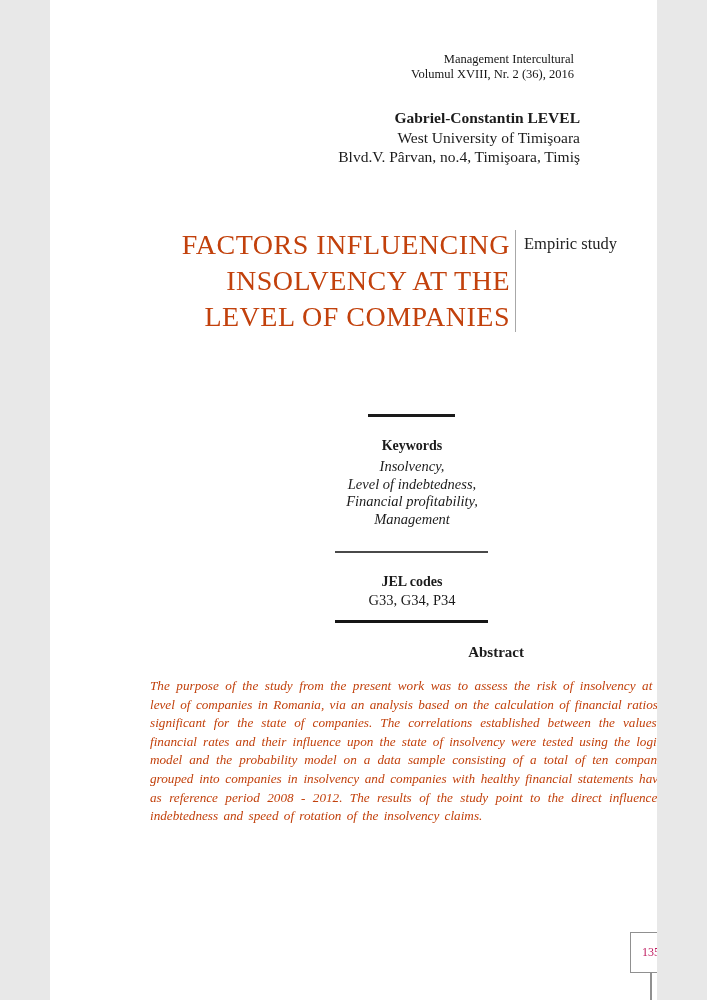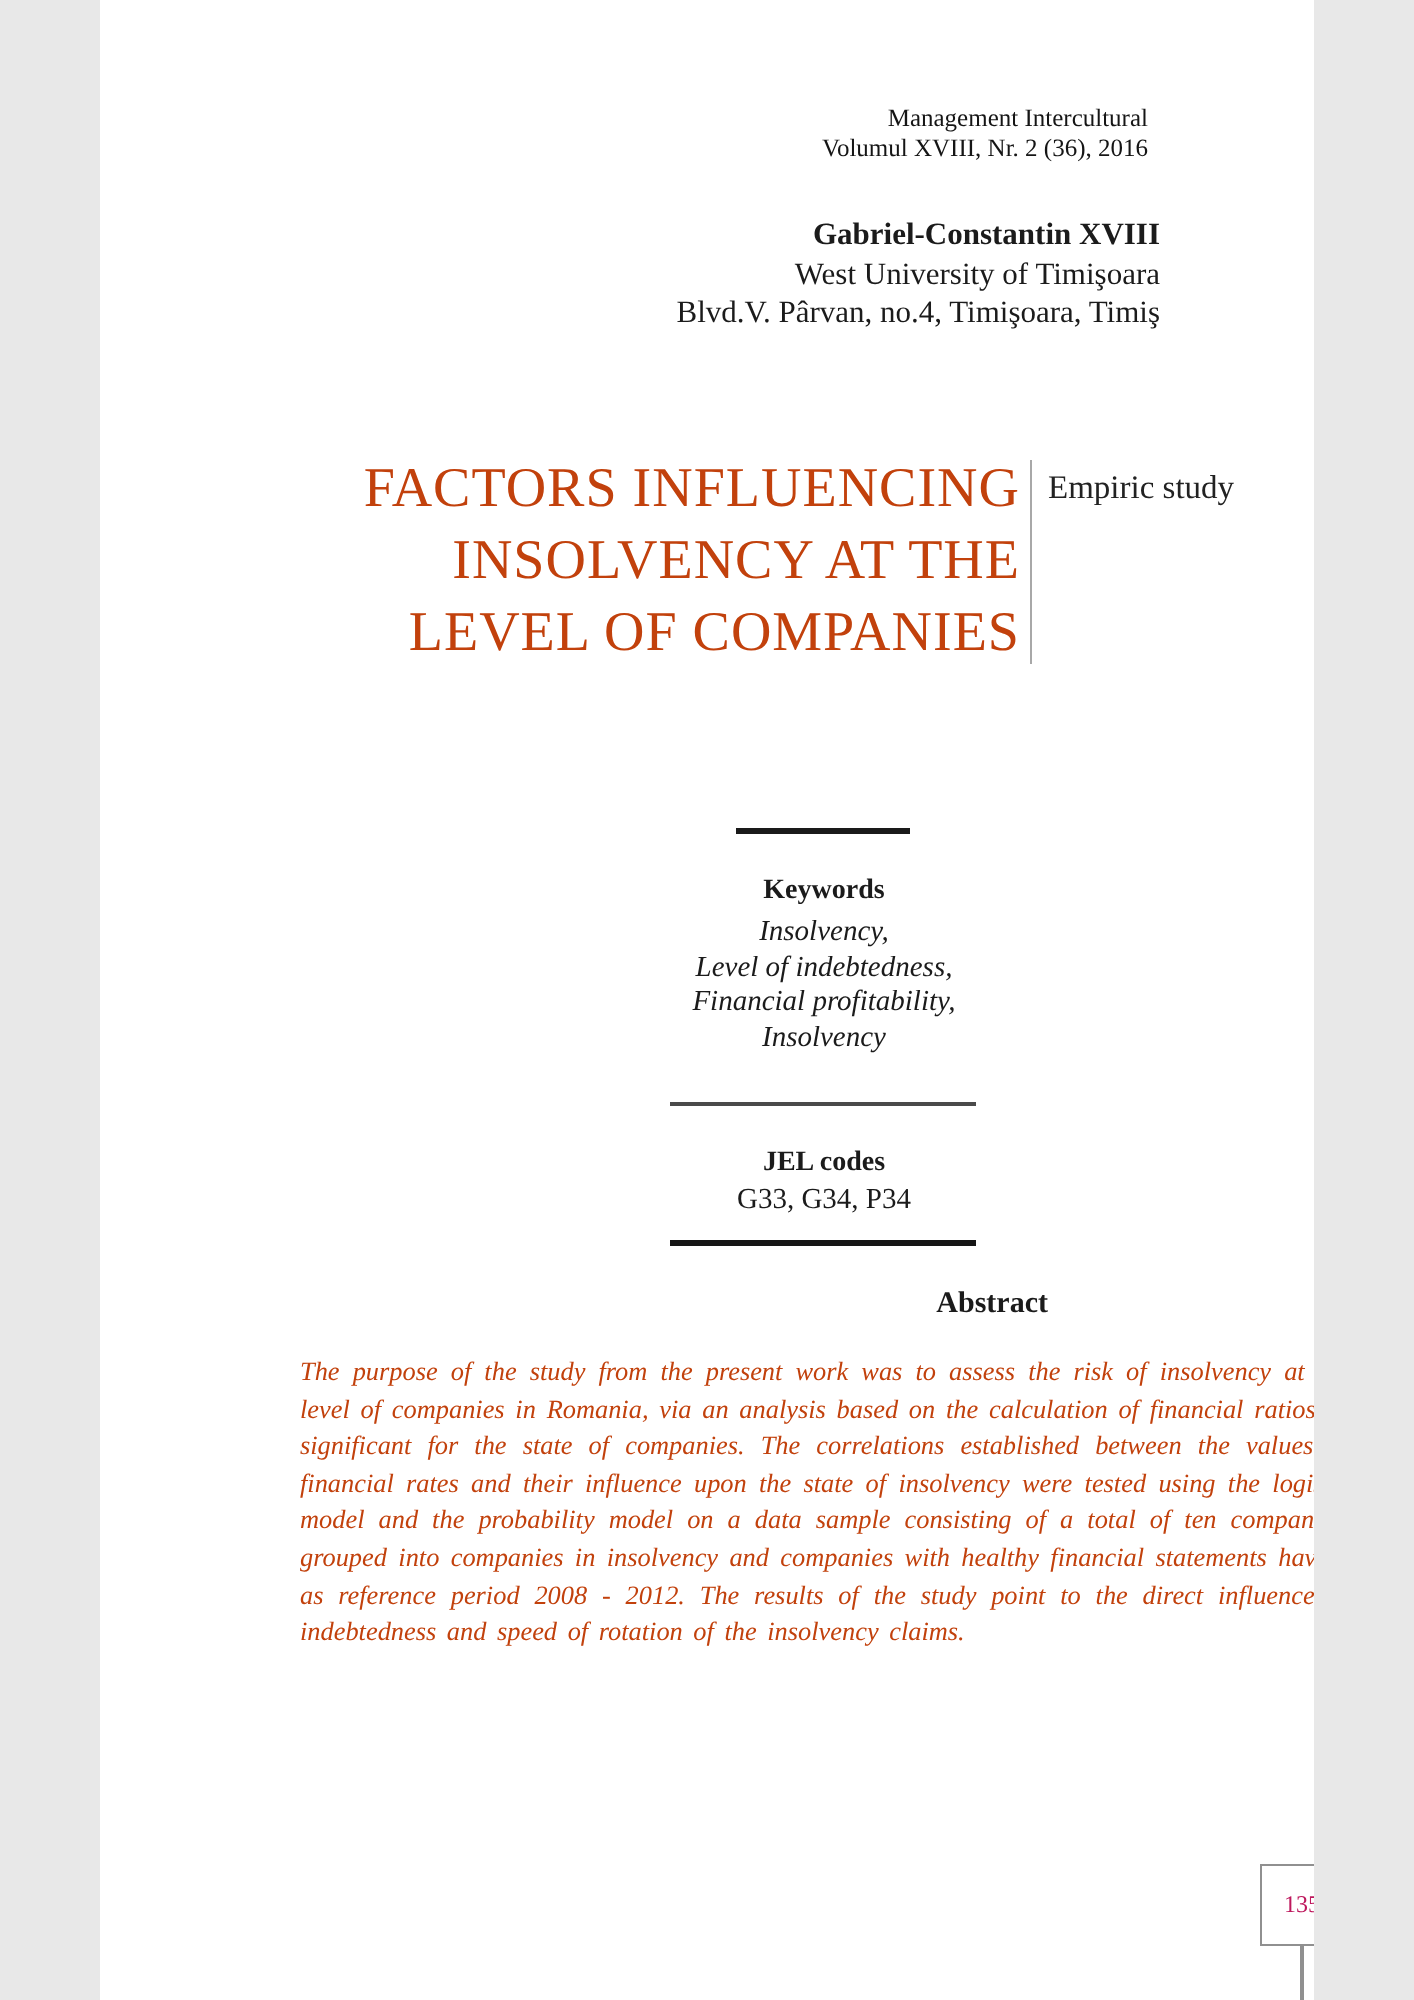--- a/index.html
+++ b/index.html
@@ -131,21 +131,21 @@
 <body>
 
 <div class="page">
 
   <div class="journal-header">
     <div>Management Intercultural</div>
     <div>Volumul XVIII,  Nr. 2 (36), 2016</div>
   </div>
 
   <div class="author-block">
-    <div class="author-name">Gabriel-Constantin XVIII</div>
+    <div class="author-name">Gabriel-Constantin LEVEL</div>
     <div>West University of Timişoara</div>
     <div>Blvd.V. Pârvan, no.4, Timişoara, Timiş</div>
   </div>
 
   <div class="title-block">
     <div>FACTORS INFLUENCING</div>
     <div>INSOLVENCY AT THE</div>
     <div>LEVEL OF COMPANIES</div>
   </div>
 
@@ -153,21 +153,21 @@
 
   <div class="study-type">Empiric study</div>
 
   <div class="rule rule-thick-top"></div>
 
   <div class="keywords-block">
     <div class="block-heading">Keywords</div>
     <div class="keyword-item">Insolvency,</div>
     <div class="keyword-item">Level of indebtedness,</div>
     <div class="keyword-item">Financial profitability,</div>
-    <div class="keyword-item">Insolvency</div>
+    <div class="keyword-item">Management</div>
   </div>
 
   <div class="rule rule-thin"></div>
 
   <div class="jel-block">
     <div class="block-heading">JEL codes</div>
     <div>G33, G34, P34</div>
   </div>
 
   <div class="rule rule-thick-bottom"></div>

